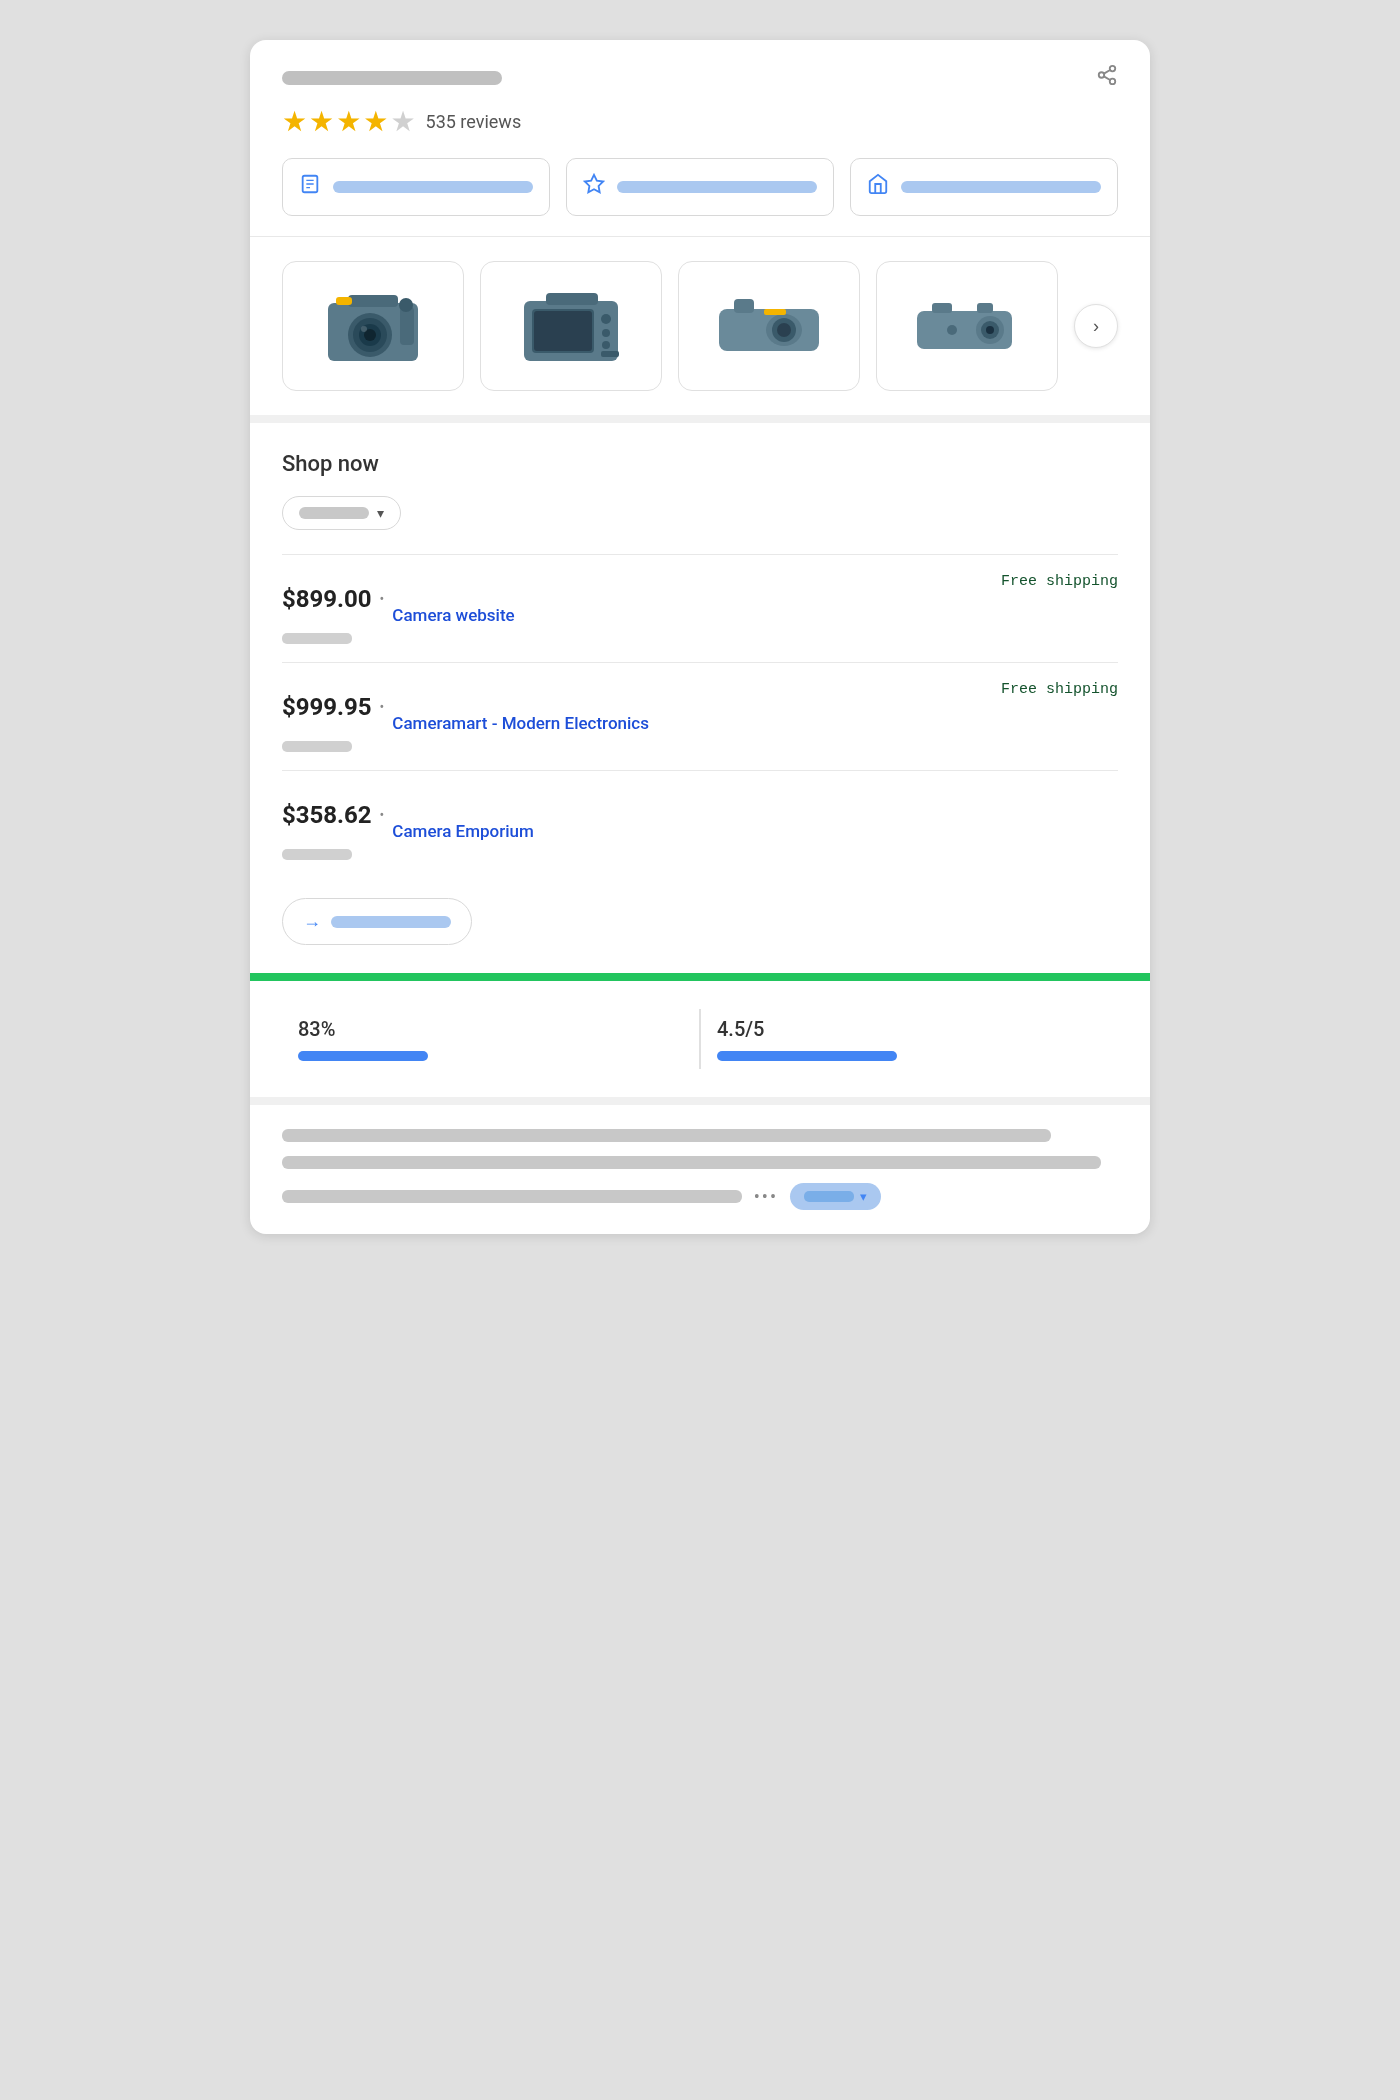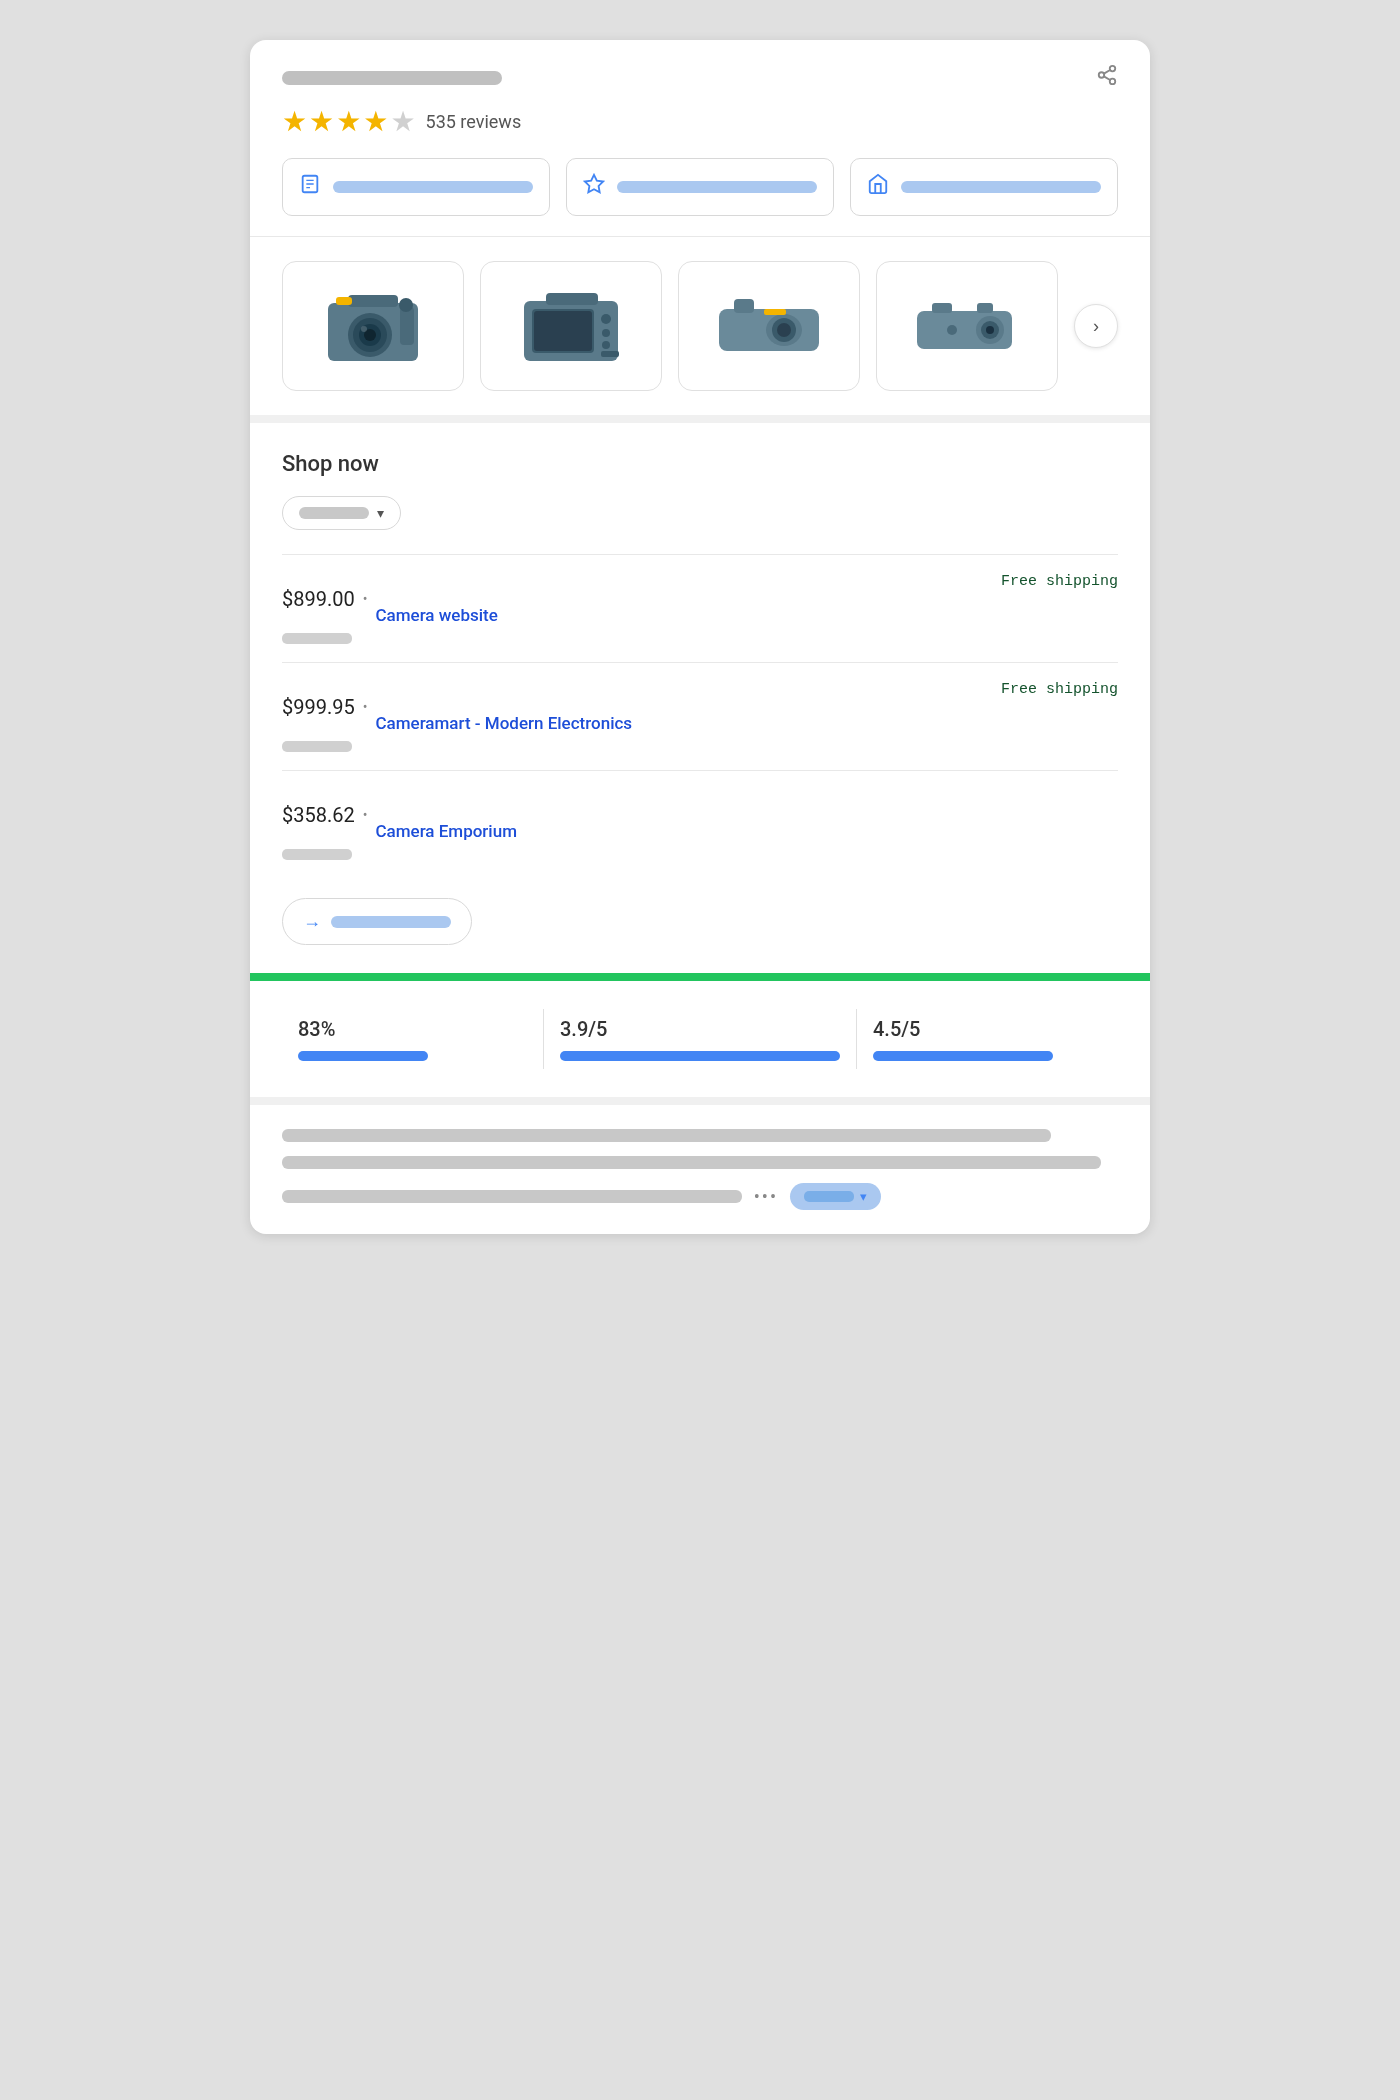--- a/index.html
+++ b/index.html
@@ -160,22 +160,22 @@
       padding: 18px 0;
     }
     .listing-row {
       display: flex;
       justify-content: space-between;
       align-items: flex-start;
       margin-bottom: 8px;
     }
     .listing-left { display: flex; align-items: center; gap: 8px; flex-wrap: wrap; }
     .listing-price {
-      font-size: 20px;
-      font-weight: 400;
+      font-size: 24px;
+      font-weight: 700;
       color: #222;
     }
     .listing-dot { color: #888; font-size: 14px; }
     .listing-store {
       font-size: 17px;
       color: #1d4ed8;
       cursor: pointer;
       font-weight: 500;
       margin-top: 32px;
     }
@@ -477,24 +477,20 @@
   <div class="stats-section">
     <div class="stats-row">
 
       <div class="stat-item">
         <span class="stat-value">83%</span>
         <div class="stat-bar" style="width: 130px;"></div>
       </div>
 
       <div class="stat-divider"></div>
 
-      <div class="stat-item">
-        <span class="stat-value">3.9/5</span>
-        <div class="stat-bar" style="width: 280px;"></div>
-      </div>
 
       <div class="stat-divider"></div>
 
       <div class="stat-item">
         <span class="stat-value">4.5/5</span>
         <div class="stat-bar" style="width: 180px;"></div>
       </div>
 
     </div>
   </div>

